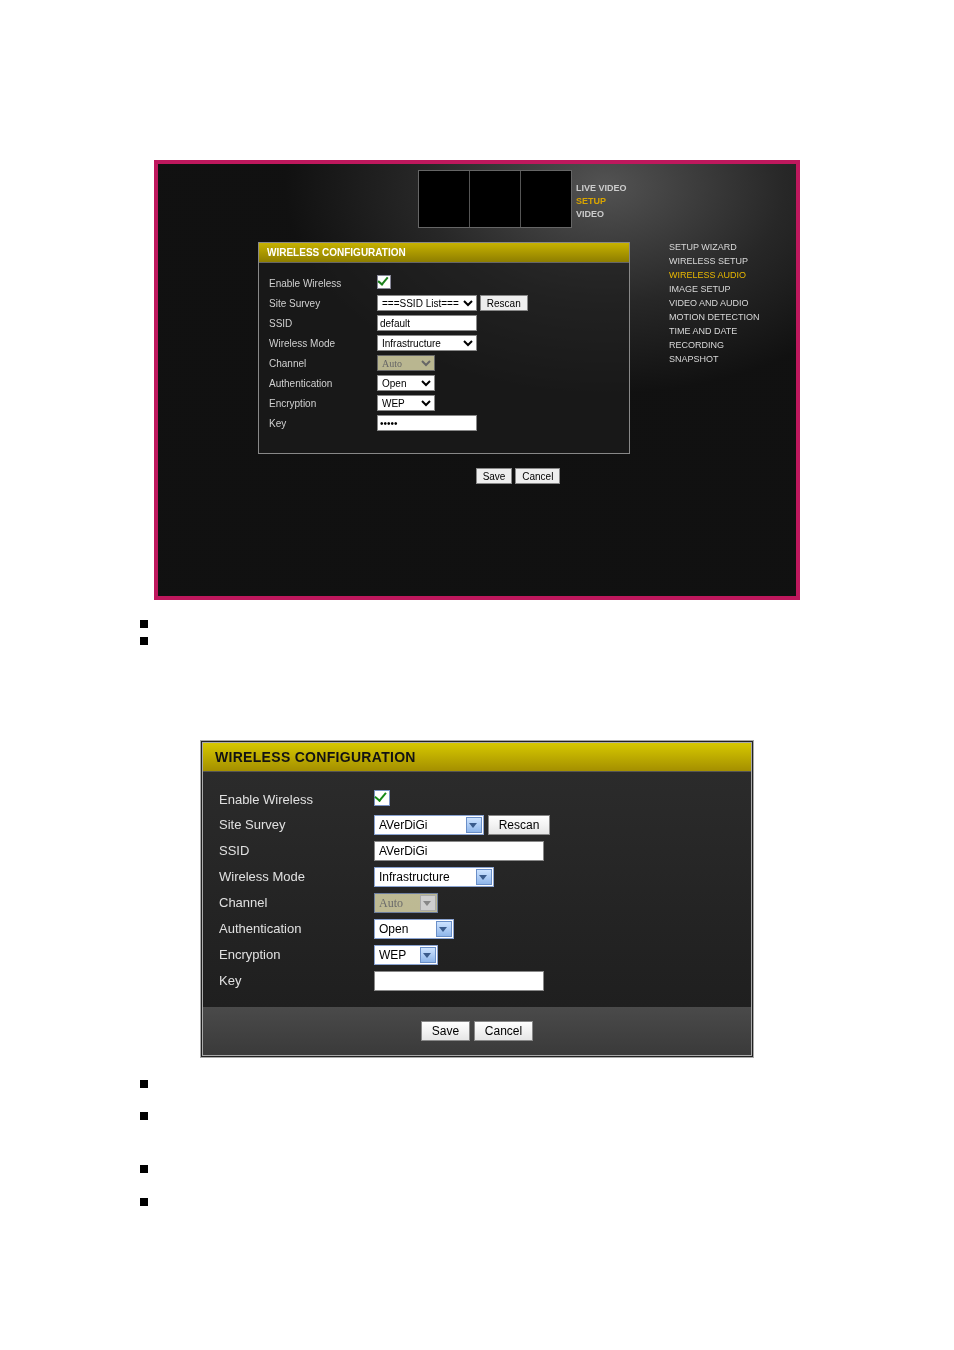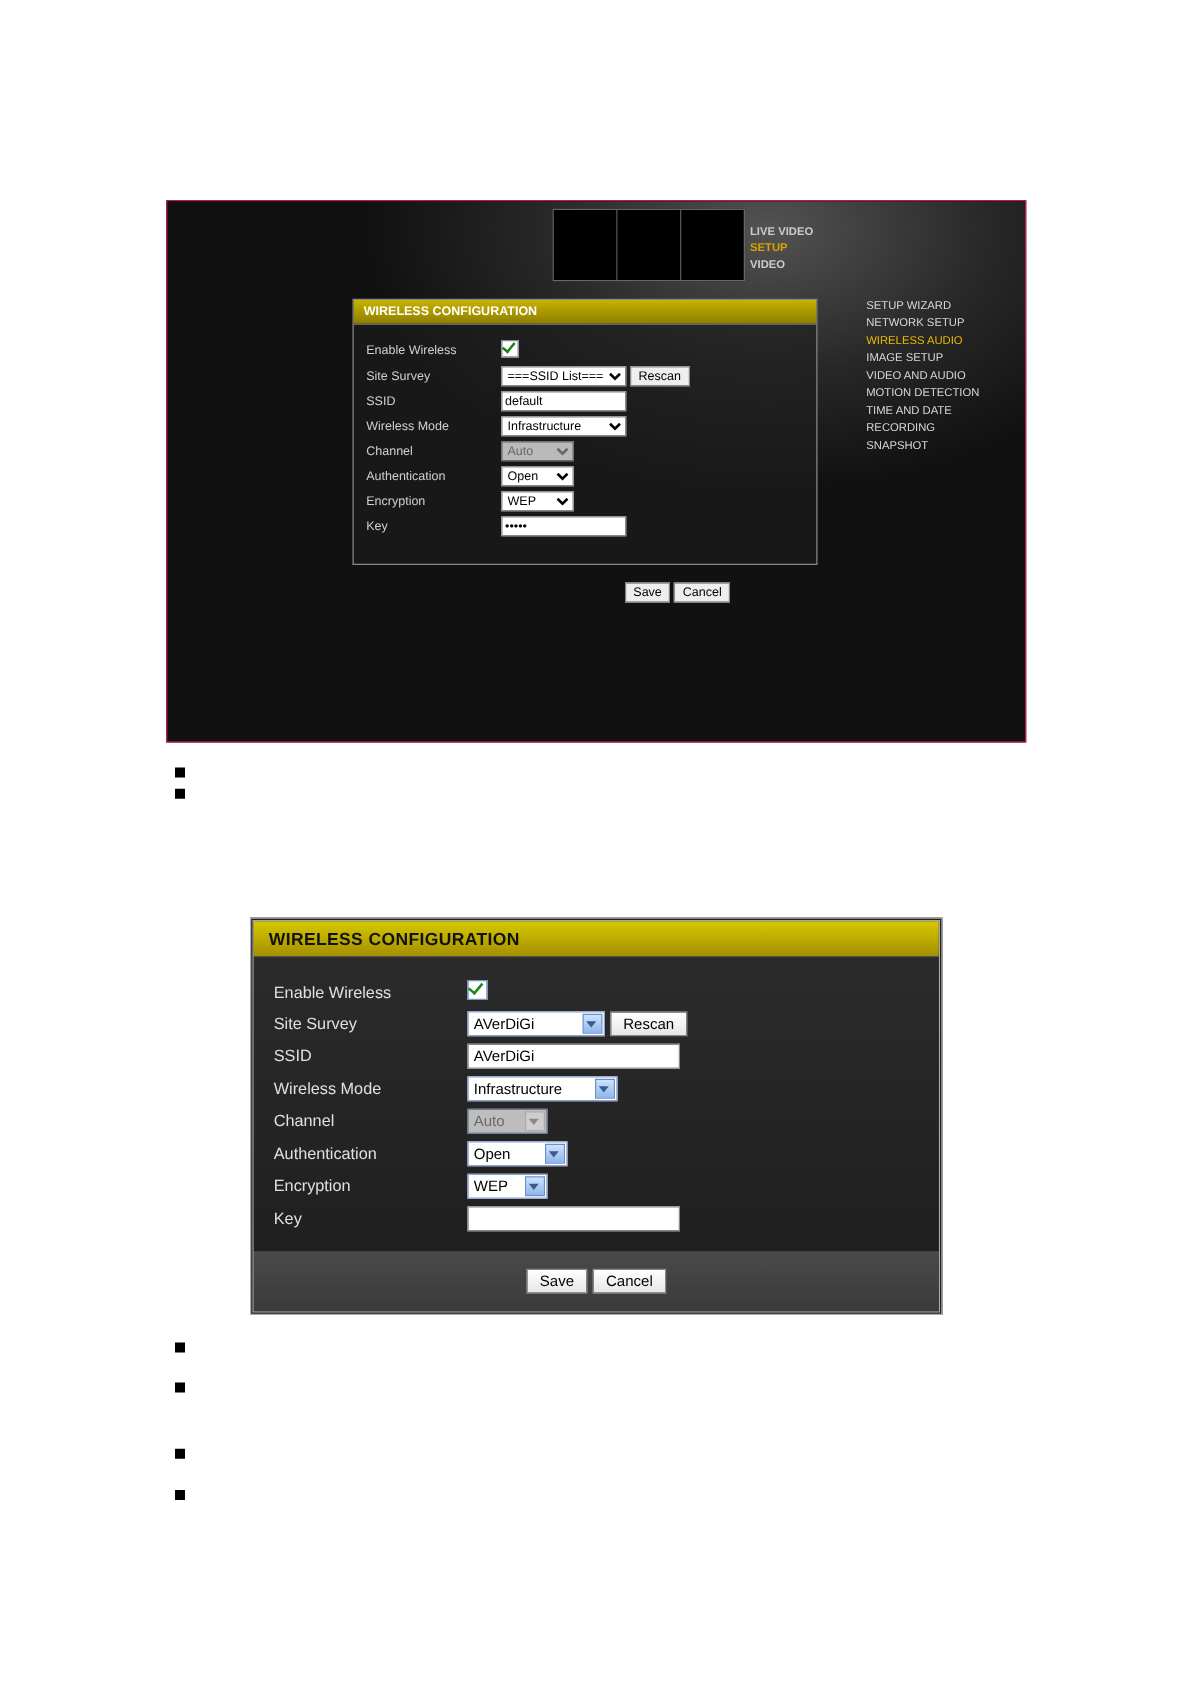--- a/index.html
+++ b/index.html
@@ -28,26 +28,25 @@
     flex: 0 0 auto;
   }
   .bullet-text { font-size: 12px; color: #333; }
 
   
   .admin-shot {
     width: 638px;
     height: 432px;
     margin: 0 auto;
     background: #0f0f0f;
-    border: 1px solid #be185d;
+    border: 4px solid #be185d;
     position: relative;
     overflow: hidden;
     color: #e0e0e0;
     font-size: 10px;
-    padding-left: 48px;
   }
   .admin-shot::before {
     content: "";
     position: absolute;
     inset: 0;
     background:
       radial-gradient(ellipse 400px 260px at 70% 5%, #5a5a5a 0%, #2a2a2a 45%, #111 80%);
     opacity: 0.9;
   }
   .admin-inner { position: relative; z-index: 1; height: 100%; }
@@ -194,21 +193,21 @@
   .signal-row {
     display:flex; align-items:center;
     border:2px solid #b50000; border-radius:2px;
     margin:6px -6px 0; padding:4px 6px;
   }
   .big-footer {
     background: linear-gradient(#4a4a4a,#3a3a3a);
     text-align:center;
     padding:14px 0;
   }
-  .disabled-sel { background:#ffffff; color:#888; }
+  .disabled-sel { background:#fef9c3; color:#888;font-family:Liberation Serif, serif; }
 </style>
 </head>
 <body>
 
 <div class="page">
 
   <div style="height:160px;"></div>
 
   <div class="admin-shot">
     <div class="admin-inner">
@@ -283,21 +282,21 @@
           </div>
         </div>
         <div class="btn-row">
           <button class="mini-btn">Save</button>
           <button class="mini-btn">Cancel</button>
         </div>
       </div>
 
       <div class="sidebar">
         <div class="sb-item">SETUP WIZARD</div>
-        <div class="sb-item">NETWORK SETUP</div>
+        <div class="sb-item">WIRELESS SETUP</div>
         <div class="sb-item active">WIRELESS AUDIO</div>
         <div class="sb-item">IMAGE SETUP</div>
         <div class="sb-item">VIDEO AND AUDIO</div>
         <div class="sb-item">MOTION DETECTION</div>
         <div class="sb-item">TIME AND DATE</div>
         <div class="sb-item">RECORDING</div>
         <div class="sb-item">SNAPSHOT</div>
       </div>
     </div>
   </div>

